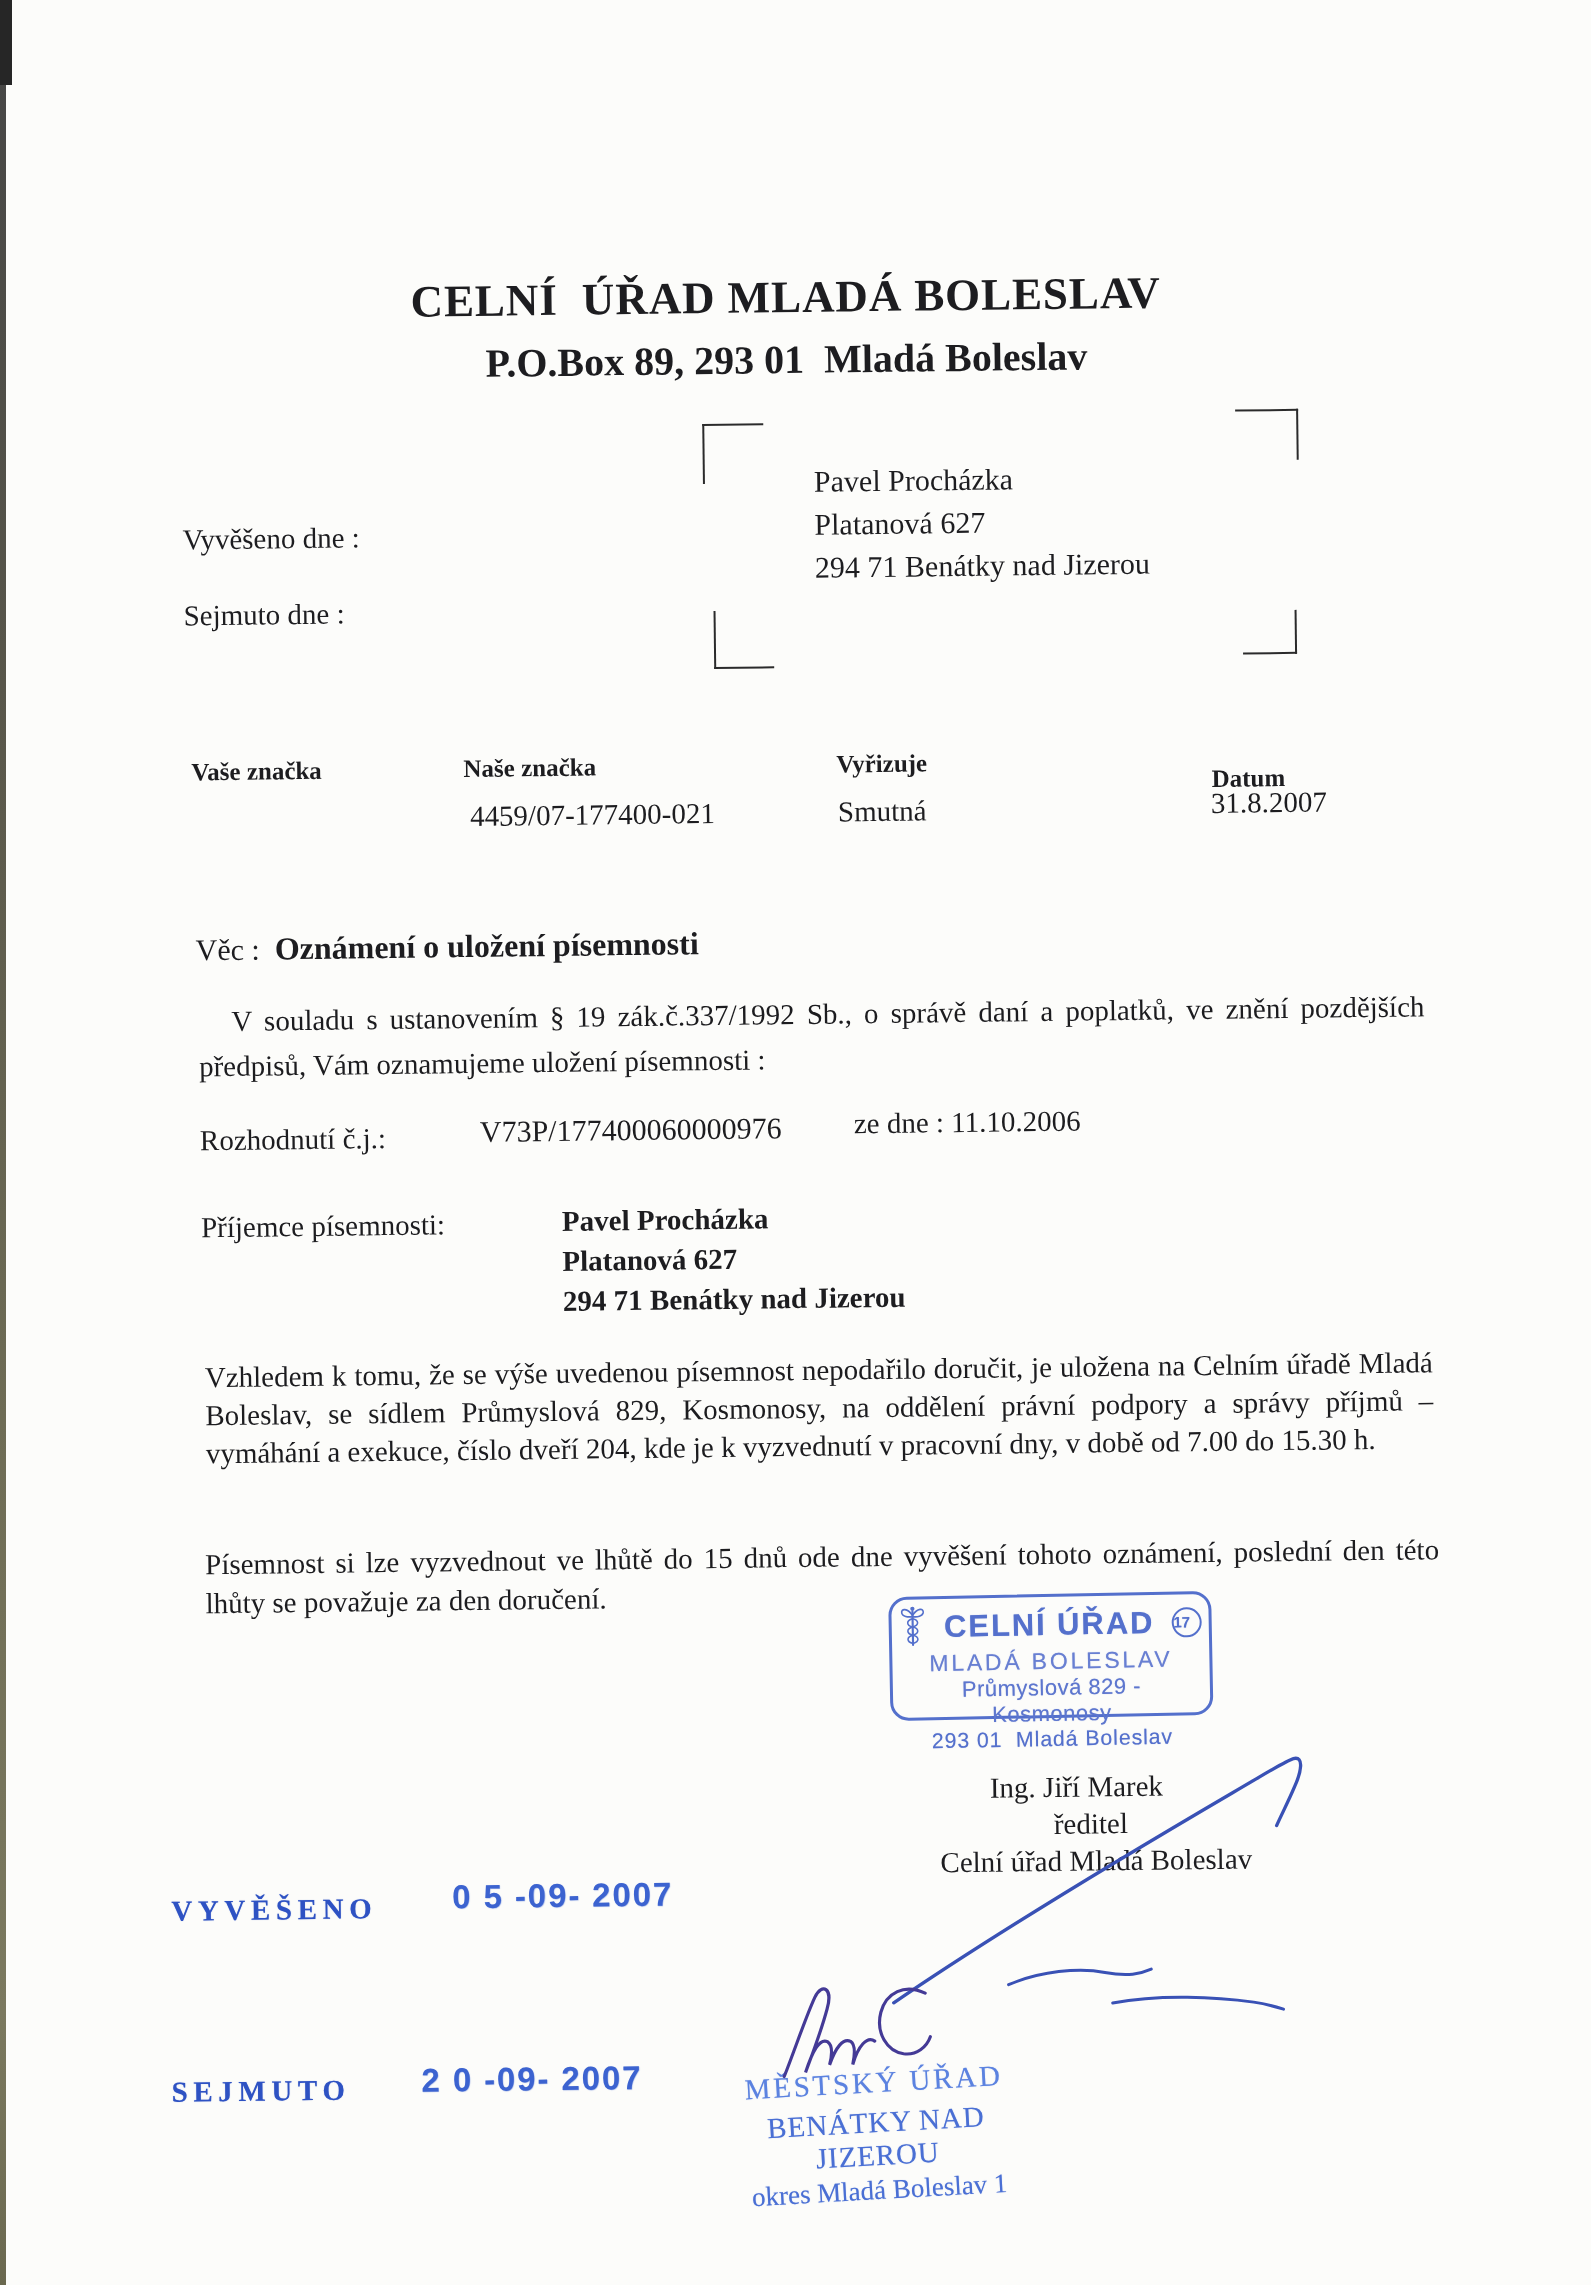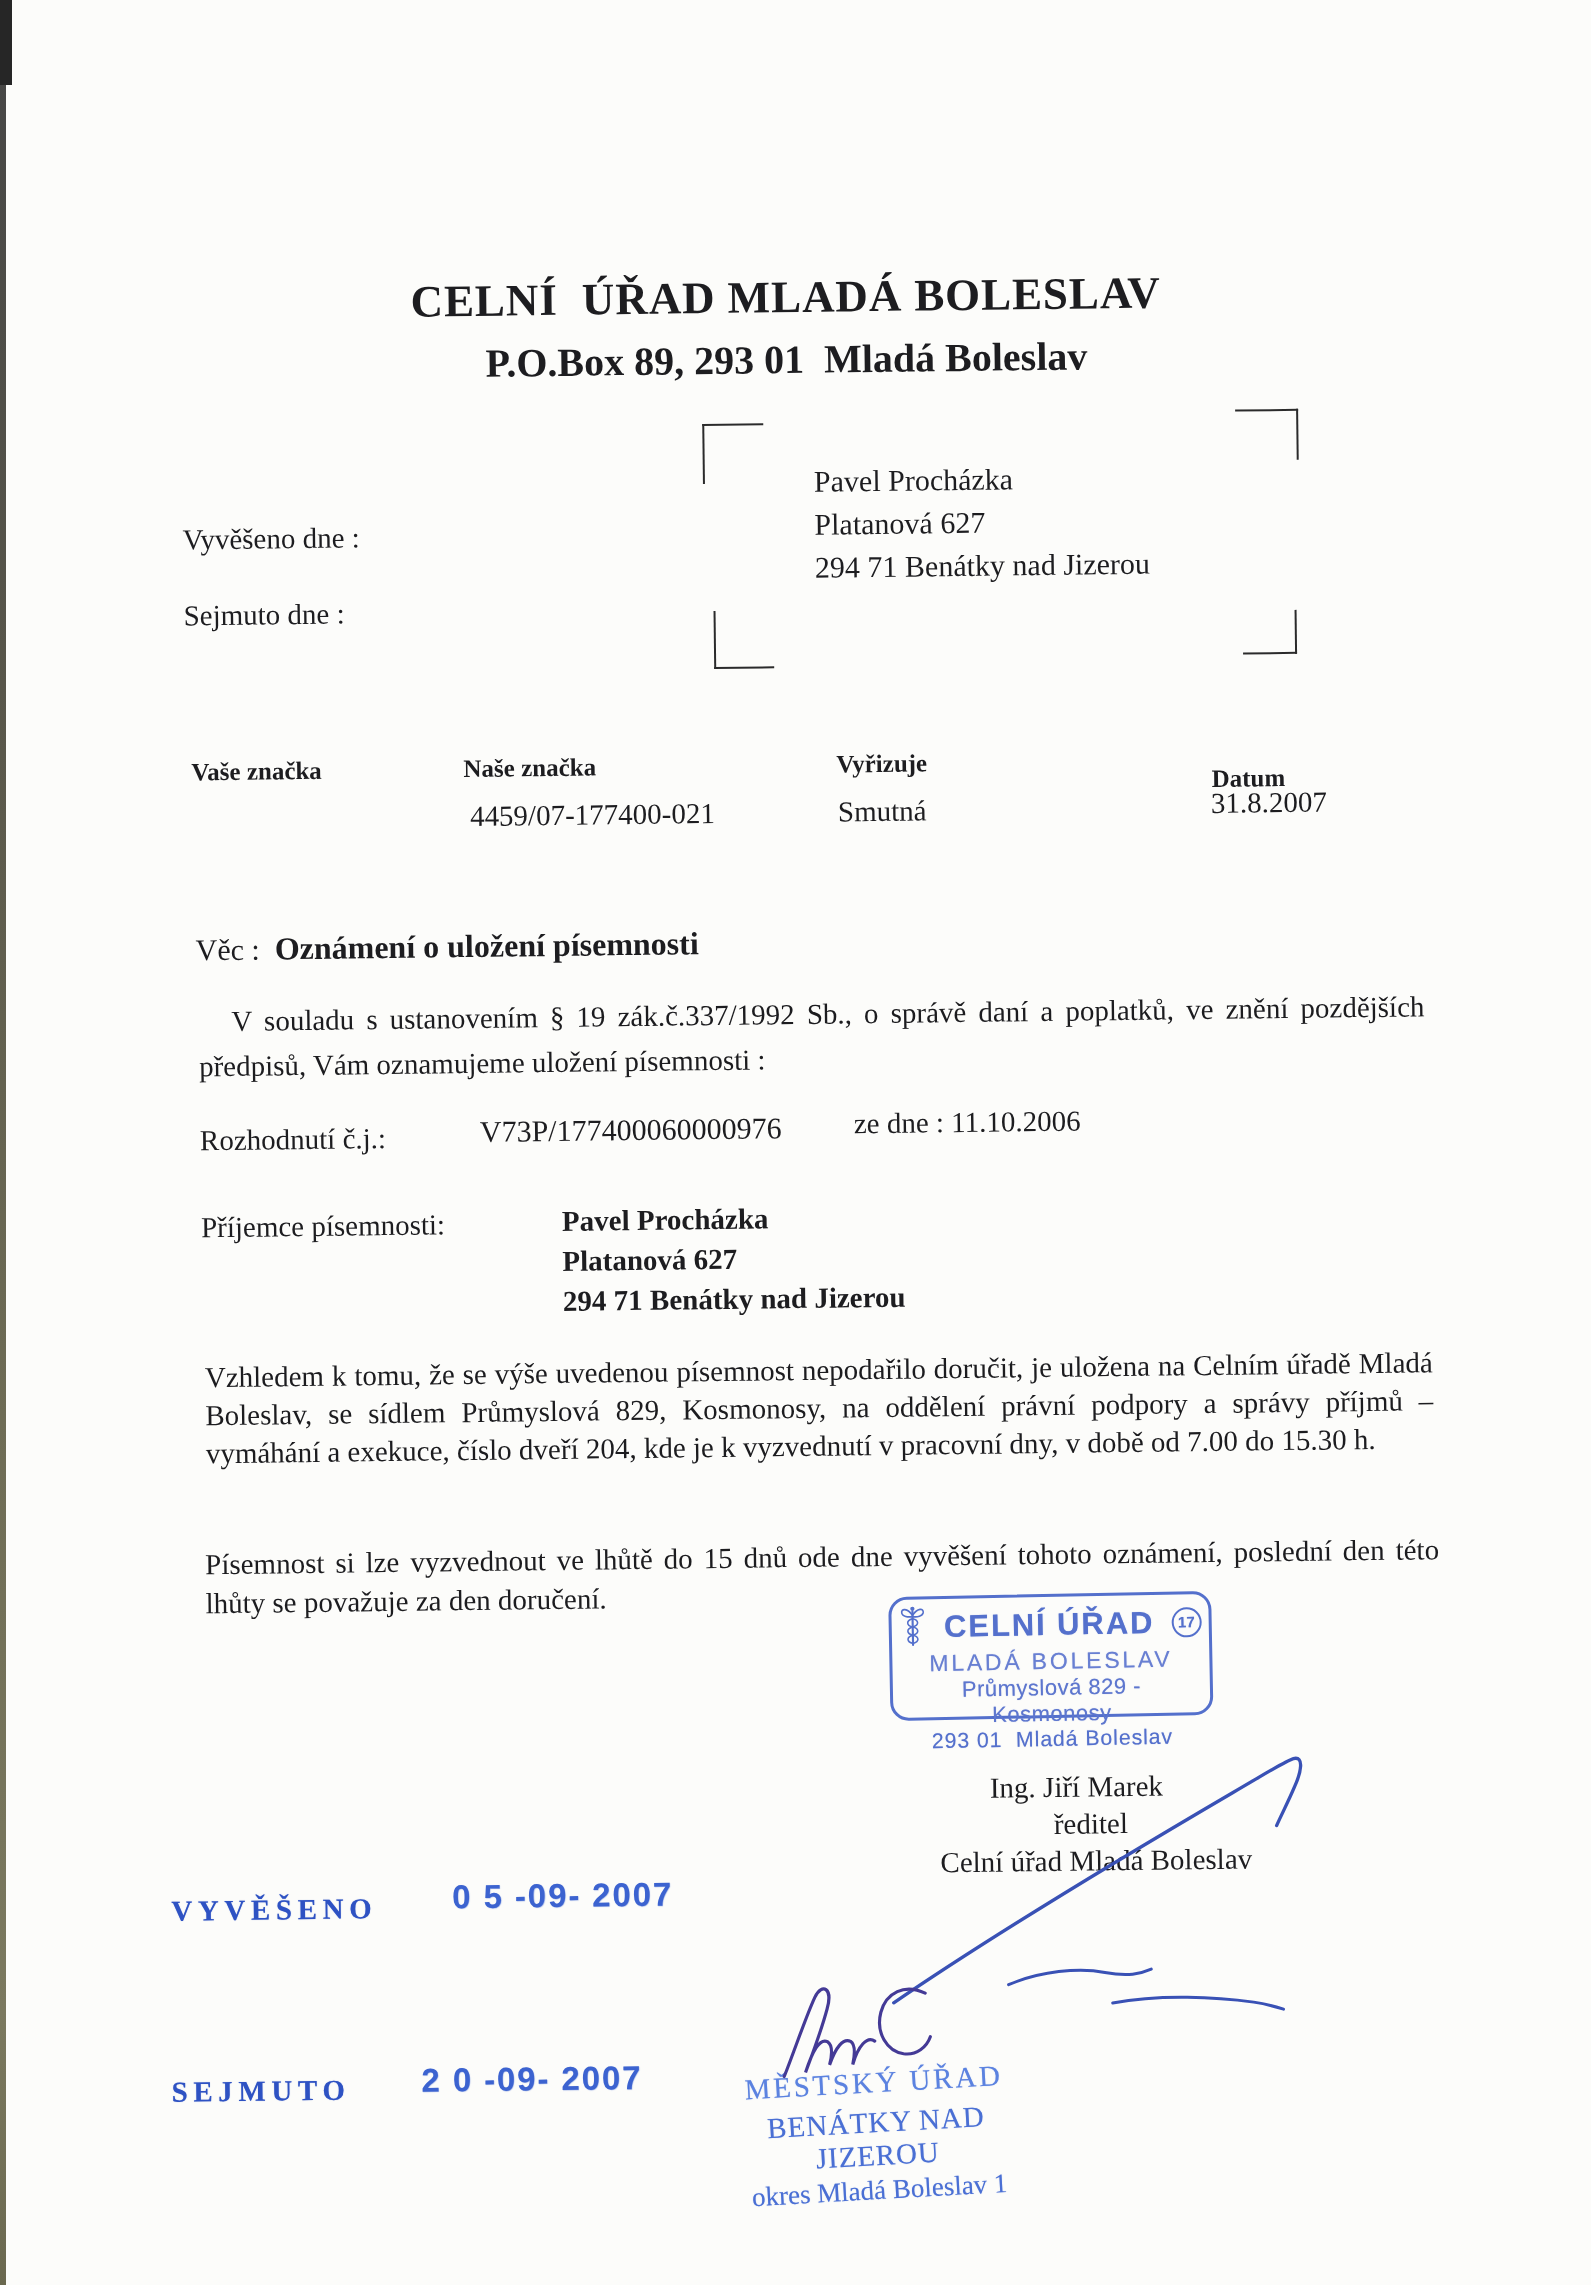--- a/index.html
+++ b/index.html
@@ -75,21 +75,21 @@
     padding:4.6px 7.4px 6.5px 7.4px;
     font-family:"Liberation Sans","DejaVu Sans",sans-serif;
     color:#5470cc;
     transform:rotate(-0.4deg);
     text-shadow:0 0 0.9px rgba(84,112,204,0.55);
   }
   .stamp-row1{display:flex;align-items:center;justify-content:space-between;}
   .stamp-name{font-weight:bold;font-size:31px;letter-spacing:1.9px;}
   .stamp-circle{
     width:26px;height:26px;border:2.3px solid #5470cc;border-radius:50%;
-    font-size:15px;line-height:26px;text-align:center;font-weight:bold;flex:0 0 auto;
+    font-size:15px;line-height:26px;font-weight:bold;flex:0 0 auto;
   }
   .stamp-l2{font-size:23px;letter-spacing:2.8px;text-align:center;color:#687fd2;}
   .stamp-l3{font-size:22px;letter-spacing:0.5px;text-align:center;color:#5d76ce;}
   .stamp-l4{font-size:21.3px;letter-spacing:0.9px;text-align:center;color:#5470cc;white-space:pre;}
 
   .sig-name{left:883px;top:1774px;width:371px;text-align:center;font-size:29px;}
   .sig-title{left:897px;top:1811px;width:371px;text-align:center;font-size:29px;}
   .sig-office{left:902px;top:1848px;width:371px;text-align:center;font-size:29px;}
 
   .blue-stamp-label{

